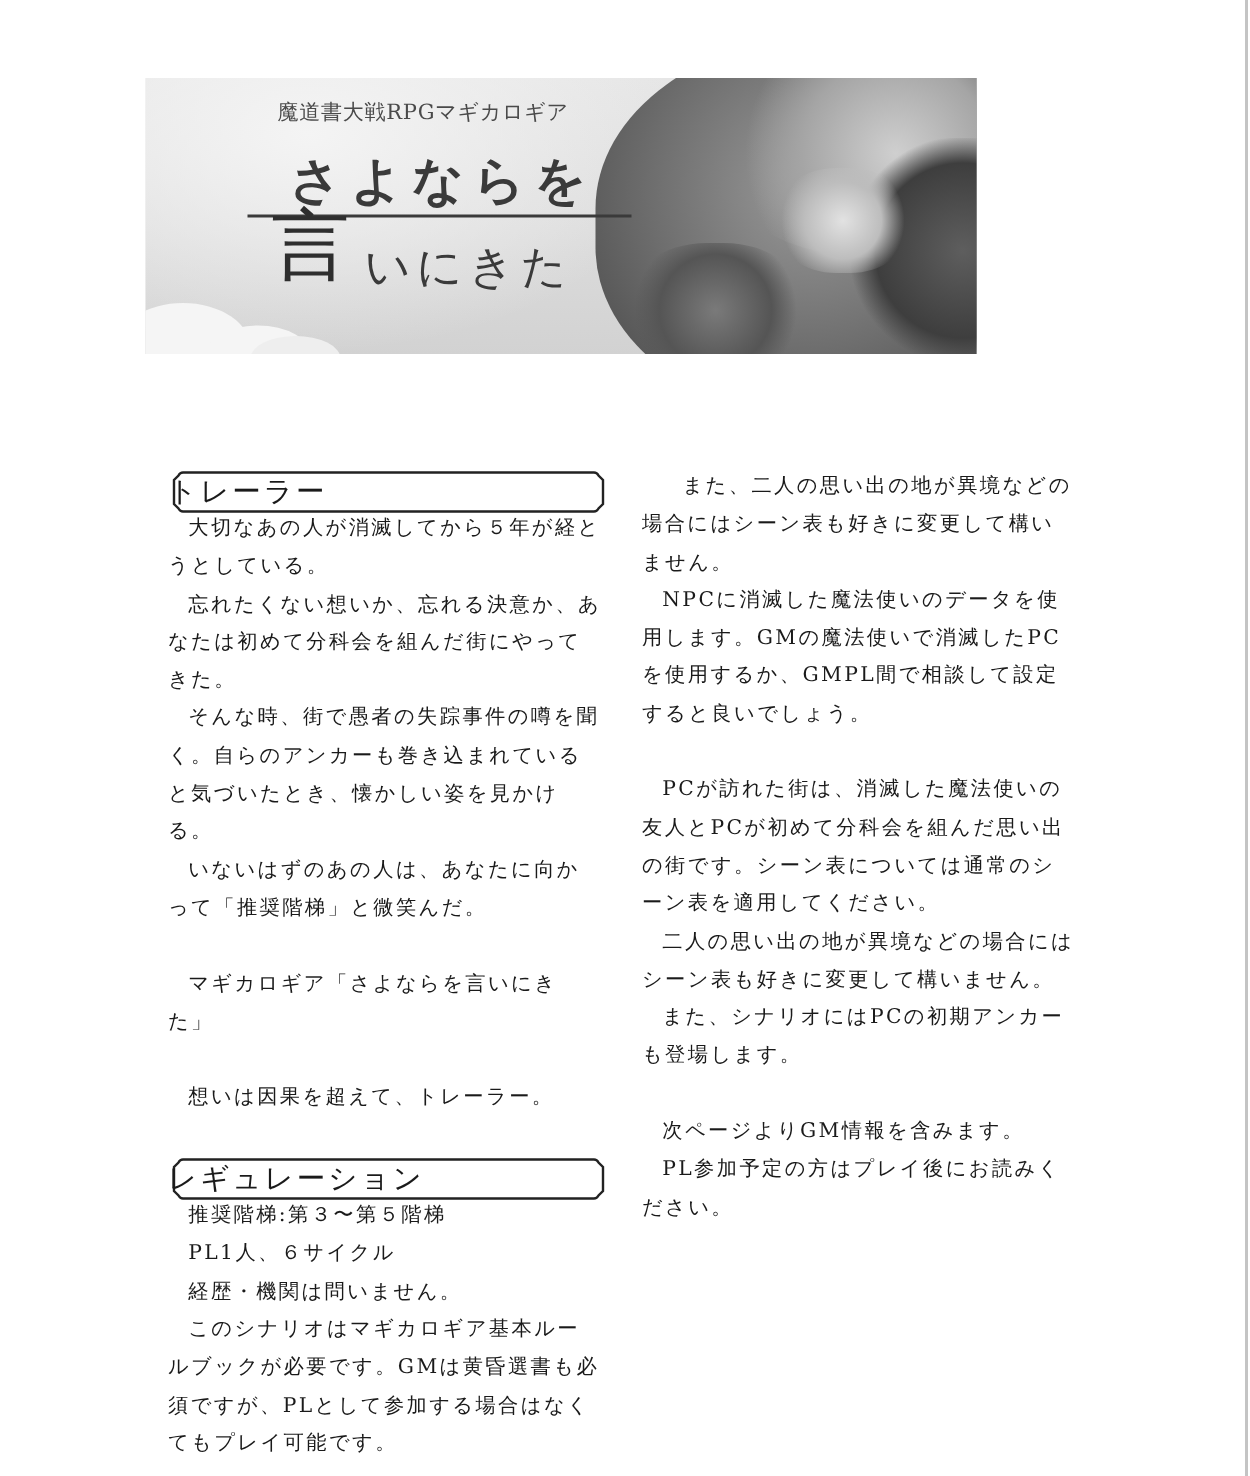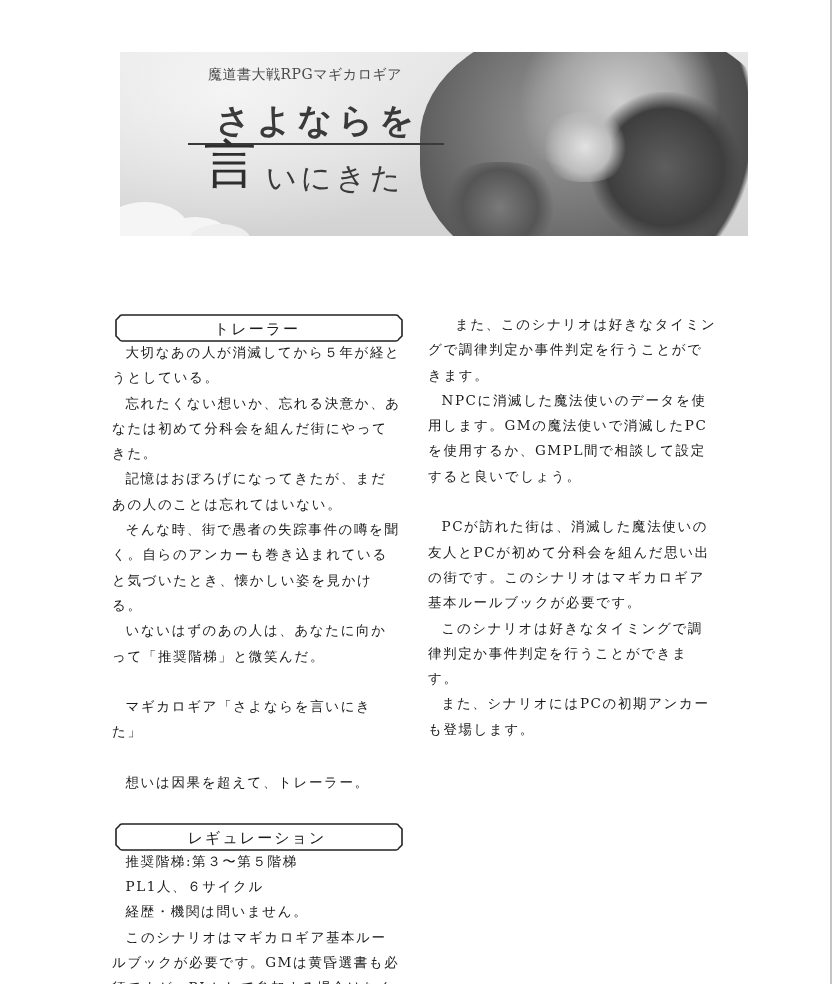--- a/index.html
+++ b/index.html
@@ -3,21 +3,21 @@
 <meta charset="utf-8">
 <style>
   html, body { margin: 0; padding: 0; }
   body {
     width: 833px; height: 984px; background: #ffffff; position: relative; overflow: hidden;
     font-family: "DejaVu Serif", "Liberation Serif", serif; color: #1a1a1a;
   }
   .edge-line { position: absolute; left: 830px; top: 0; width: 2px; height: 984px; background: #c4c4c4; }
 
   .banner {
-    position: absolute; left: 120px; top: 52px; width: 628px; height: 184px; overflow: hidden;
+    position: absolute; left: 97px; top: 52px; width: 554px; height: 184px; overflow: hidden;
     background: linear-gradient(180deg, #e6e6e6 0%, #dcdcdc 55%, #d2d2d2 100%);
   }
   .banner .sky-glow { position: absolute; left: 0; top: 0; width: 360px; height: 184px;
     background: radial-gradient(ellipse at 30% 20%, #f4f4f4 0%, rgba(240,240,240,0) 70%); }
   .banner .cloud { position: absolute; border-radius: 50%; background: #f5f5f5; }
   .banner .foliage { position: absolute; border-radius: 45%; }
   .banner .subtitle {
     position: absolute; left: 88px; top: 14px; font-size: 14px; color: #4a4a4a; letter-spacing: 0.5px;
     font-family: "DejaVu Serif", serif;
   }
@@ -38,22 +38,22 @@
   .col { position: absolute; width: 290px; font-size: 13.5px; line-height: 25.3px; letter-spacing: 1.6px; }
   .col-left { left: 112px; top: 312px; }
   .col-right { left: 428px; top: 312px; }
   .col p { margin: 0; text-indent: 1em; }
   .col p.ind2 { text-indent: 2em; }
   .col .blank { height: 25.3px; }
 
   .heading-box { position: relative; height: 26px; margin: 2px 0 0 0; }
   .heading-box svg { position: absolute; left: 0; top: 0; }
   .heading-box .label {
-    position: absolute; left: 0; right: 0; top: 3px; text-align: center; font-size: 15px; letter-spacing: 2px;
-    font-family: Liberation Serif, serif;
+    position: absolute; left: 0; right: 0; top: 3px; font-size: 19px; letter-spacing: 2px;
+    font-family: Liberation Mono, monospace;
   }
 </style>
 </head>
 <body>
 
 <div class="edge-line"></div>
 
 <div class="banner">
   <div class="sky-glow"></div>
   <div class="cloud" style="left:-20px;top:150px;width:90px;height:60px;"></div>
@@ -75,21 +75,20 @@
 
 <div class="col col-left">
   <div class="heading-box">
     <svg width="294" height="28" viewBox="0 0 294 28">
       <path d="M10,1 L284,1 Q286,1 287,3 L290,6 L290,22 L287,25 Q286,27 284,27 L10,27 Q8,27 7,25 L4,22 L4,6 L7,3 Q8,1 10,1 Z" fill="#fff" stroke="#222" stroke-width="1.6"></path>
     </svg>
     <div class="label">トレーラー</div>
   </div>
   <p>大切なあの人が消滅してから５年が経とうとしている。</p>
   <p>忘れたくない想いか、忘れる決意か、あなたは初めて分科会を組んだ街にやってきた。</p>
-  <p>記憶はおぼろげになってきたが、まだあの人のことは忘れてはいない。</p>
   <p>そんな時、街で愚者の失踪事件の噂を聞く。自らのアンカーも巻き込まれていると気づいたとき、懐かしい姿を見かける。</p>
   <p>いないはずのあの人は、あなたに向かって「推奨階梯」と微笑んだ。</p>
   <div class="blank"></div>
   <p>マギカロギア「さよならを言いにきた」</p>
   <div class="blank"></div>
   <p>想いは因果を超えて、トレーラー。</p>
   <div class="blank"></div>
 
   <div class="heading-box">
     <svg width="294" height="28" viewBox="0 0 294 28">
@@ -98,21 +97,23 @@
     <div class="label">レギュレーション</div>
   </div>
   <p>推奨階梯:第３〜第５階梯</p>
   <p>PL1人、６サイクル</p>
   <p>経歴・機関は問いません。</p>
   <p>このシナリオはマギカロギア基本ルールブックが必要です。GMは黄昏選書も必須ですが、PLとして参加する場合はなくてもプレイ可能です。</p>
 
 </div>
 
 <div class="col col-right">
-  <p class="ind2">また、このシナリオは好きなタイミングで調律判定か事件判定を行うことができます。</p>
+  <p class="ind2">また、二人の思い出の地が異境などの場合にはシーン表も好きに変更して構いません。</p>
   <p>NPCに消滅した魔法使いのデータを使用します。GMの魔法使いで消滅したPCを使用するか、GMPL間で相談して設定すると良いでしょう。</p>
   <div class="blank"></div>
 
-  <p>PCが訪れた街は、消滅した魔法使いの友人とPCが初めて分科会を組んだ思い出の街です。このシナリオはマギカロギア基本ルールブックが必要です。</p>
-  <p>このシナリオは好きなタイミングで調律判定か事件判定を行うことができます。</p>
+  <p>PCが訪れた街は、消滅した魔法使いの友人とPCが初めて分科会を組んだ思い出の街です。シーン表については通常のシーン表を適用してください。</p>
+  <p>二人の思い出の地が異境などの場合にはシーン表も好きに変更して構いません。</p>
   <p>また、シナリオにはPCの初期アンカーも登場します。</p>
   <div class="blank"></div>
+  <p>次ページよりGM情報を含みます。</p>
+  <p>PL参加予定の方はプレイ後にお読みください。</p>
 </div>
 
 </body></html>

